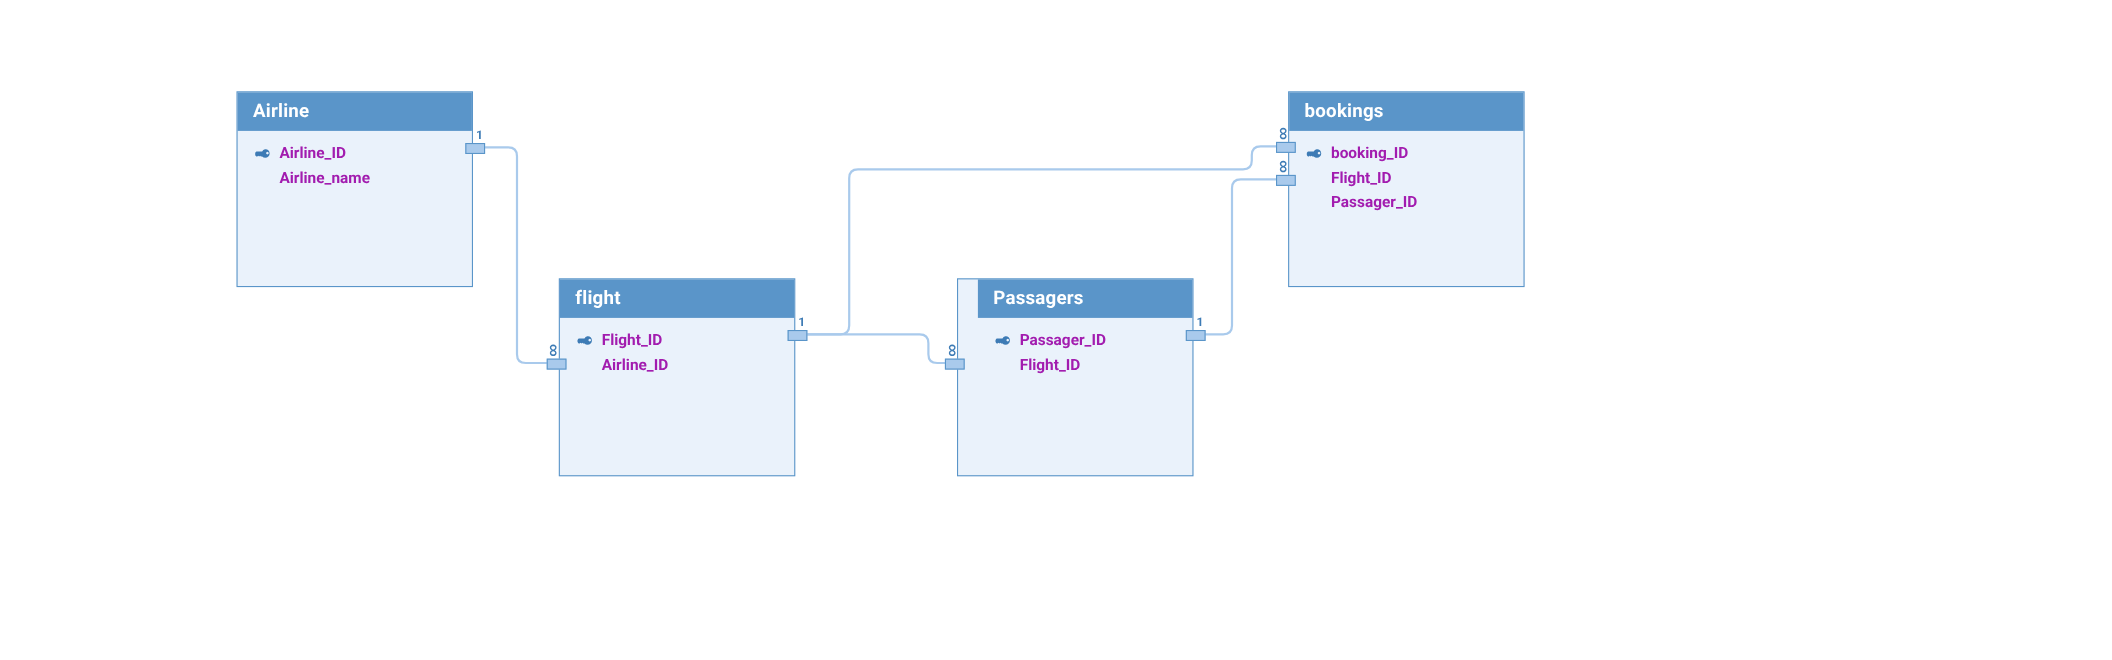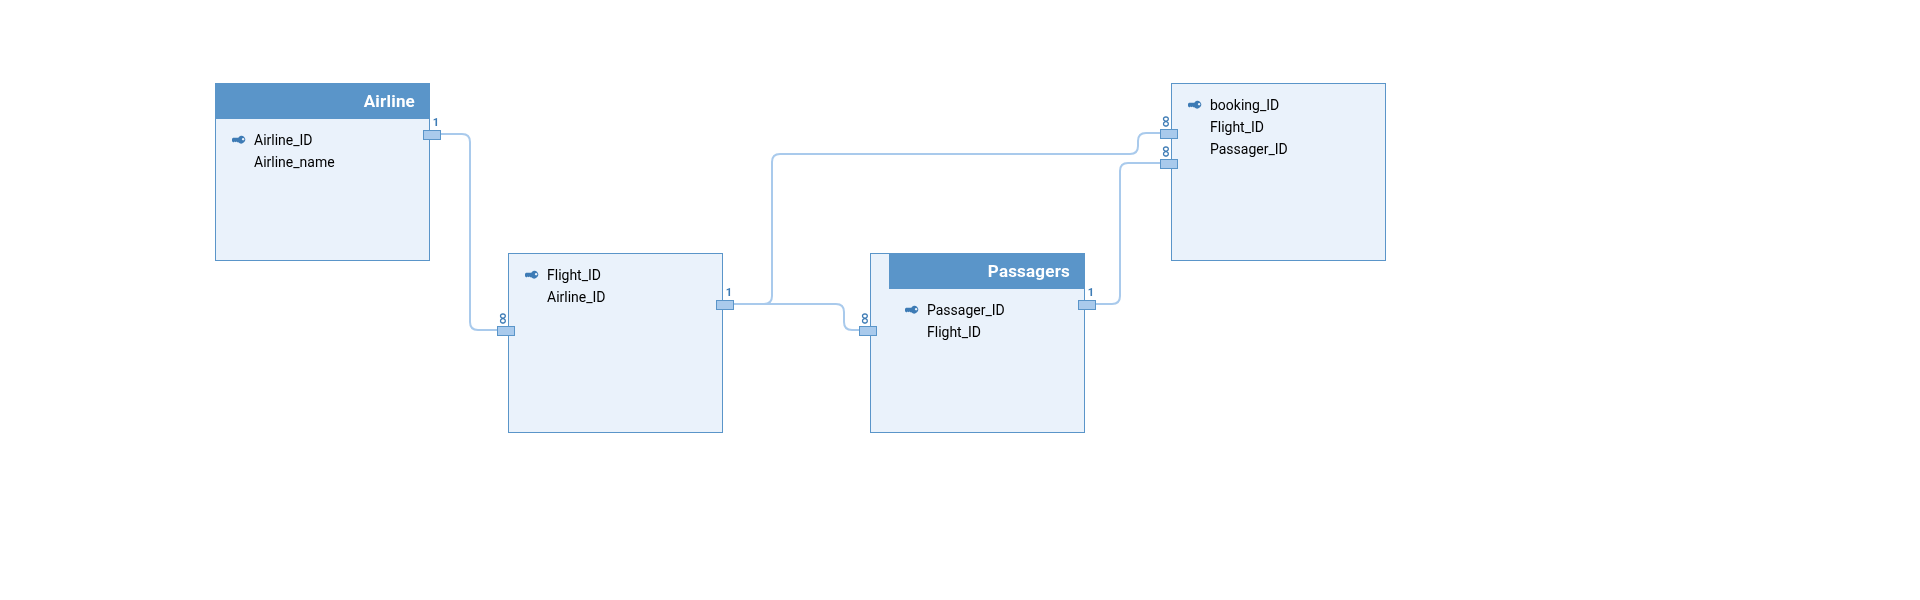--- a/index.html
+++ b/index.html
@@ -8,21 +8,20 @@
     width: 1920px;
     height: 600px;
     background: #ffffff;
     font-family: -apple-system, "Segoe UI", Roboto, Arial, sans-serif;
     overflow: hidden;
   }
   .canvas {
     position: relative;
     width: 1527px;
     height: 600px;
-    text-align: right;
   }
   svg.wires {
     position: absolute;
     left: 0; top: 0;
     width: 1920px;
     height: 600px;
     pointer-events: none;
   }
   .entity {
     position: absolute;
@@ -49,22 +48,22 @@
     height: 22px;
     gap: 6px;
   }
   .attr-row .keycol {
     width: 18px;
     display: flex;
     align-items: center;
     justify-content: center;
   }
   .attr-row .name {
-    color: #000000;
-    font-weight: 400;
+    color: #a21caf;
+    font-weight: 700;
     font-size: 14px;
     white-space: nowrap;
   }
   .keyicon svg {
     width: 14px;
     height: 14px;
     display: block;
   }
   .port {
     position: absolute;
@@ -123,20 +122,21 @@
       <div class="attr-row">
         <span class="keycol"></span>
         <span class="name">Airline_name</span>
       </div>
     </div>
     <div class="port right" style="top:46px;"></div>
     <div class="card-label" style="right:-10px; top:33px;">1</div>
   </div>
 
   <div class="entity" style="left:508px; top:253px; height:180px;">
+    <div class="hdr">flight</div>
     <div class="body">
       <div class="attr-row">
         <span class="keycol">
           <span class="keyicon">
             <svg viewBox="0 0 24 24">
                 <path fill="#3d7bb5" d="M14 2a6 6 0 0 0-5.65 8L2 16.35V22h5.65l1-1v-2h2v-2h2l1.35-1.35A6 6 0 1 0 14 2zm2 6a2 2 0 1 1 2-2 2 2 0 0 1-2 2z" transform="rotate(45 12 12)"></path>
               </svg>
           </span>
         </span>
         <span class="name">Flight_ID</span>
@@ -170,20 +170,21 @@
         <span class="name">Flight_ID</span>
       </div>
     </div>
     <div class="port left" style="top:72px;"></div>
     <div class="card-label inf" style="left:-11px; top:59px;">∞</div>
     <div class="port right" style="top:46px;"></div>
     <div class="card-label" style="right:-10px; top:33px;">1</div>
   </div>
 
   <div class="entity" style="left:1171px; top:83px; height:178px;">
+    <div class="hdr">bookings</div>
     <div class="body">
       <div class="attr-row">
         <span class="keycol">
           <span class="keyicon">
             <svg viewBox="0 0 24 24">
                 <path fill="#3d7bb5" d="M14 2a6 6 0 0 0-5.65 8L2 16.35V22h5.65l1-1v-2h2v-2h2l1.35-1.35A6 6 0 1 0 14 2zm2 6a2 2 0 1 1 2-2 2 2 0 0 1-2 2z" transform="rotate(45 12 12)"></path>
               </svg>
           </span>
         </span>
         <span class="name">booking_ID</span>

